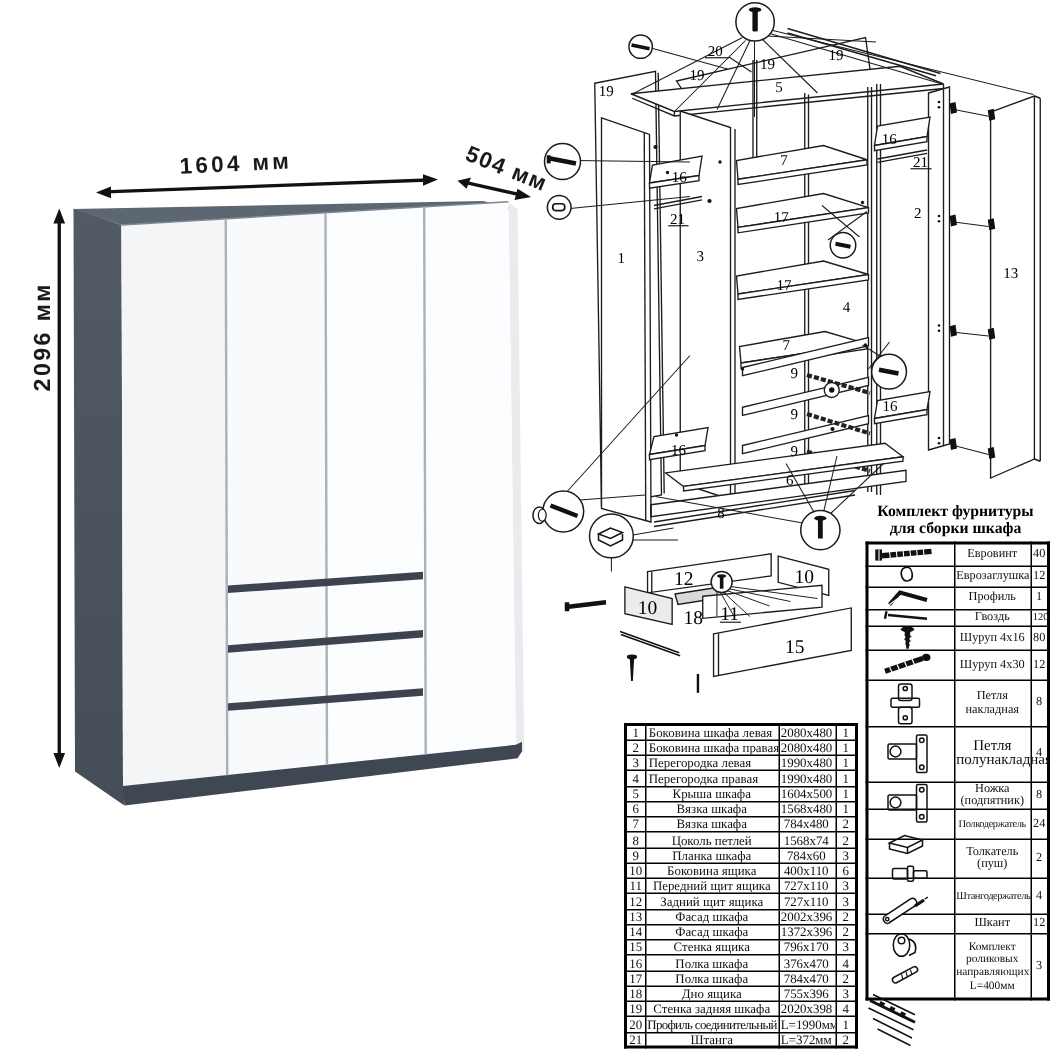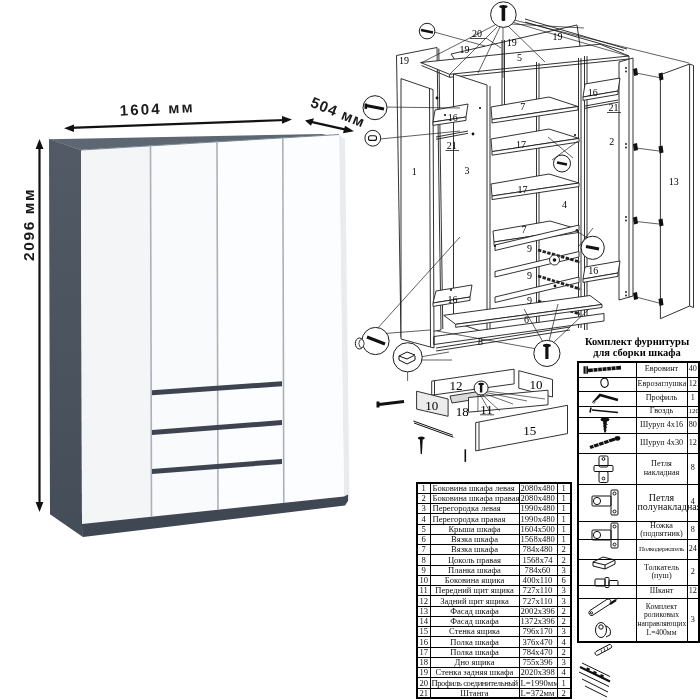--- a/index.html
+++ b/index.html
@@ -64,21 +64,21 @@
           <td>1</td>
         </tr>
 <tr>
           <td>7</td>
           <td class="nm">Вязка шкафа</td>
           <td class="sz">784х480</td>
           <td>2</td>
         </tr>
 <tr>
           <td>8</td>
-          <td class="nm">Цоколь правая</td>
+          <td class="nm">Цоколь петлей</td>
           <td class="sz">1568х74</td>
           <td>2</td>
         </tr>
 <tr>
           <td>9</td>
           <td class="nm">Планка шкафа</td>
           <td class="sz">784х60</td>
           <td>3</td>
         </tr>
 <tr>
@@ -210,20 +210,25 @@
         </tr>
 <tr style="height:20px">
           <td></td>
           <td style="font-size:7px;letter-spacing:-0.3px">Полкодержатель</td>
           <td>24</td>
         </tr>
 <tr style="height:26px">
           <td></td>
           <td>Толкатель (пуш)</td>
           <td>2</td>
+        </tr>
+<tr style="height:24px">
+          <td></td>
+          <td style="font-size:7px;letter-spacing:-0.3px">Штангодержатель</td>
+          <td>4</td>
         </tr>
 <tr style="height:13px">
           <td></td>
           <td>Шкант</td>
           <td>12</td>
         </tr>
 <tr style="height:44px">
           <td></td>
           <td style="font-size:7.6px">Комплект роликовых направляющих L=400мм</td>
           <td>3</td>

